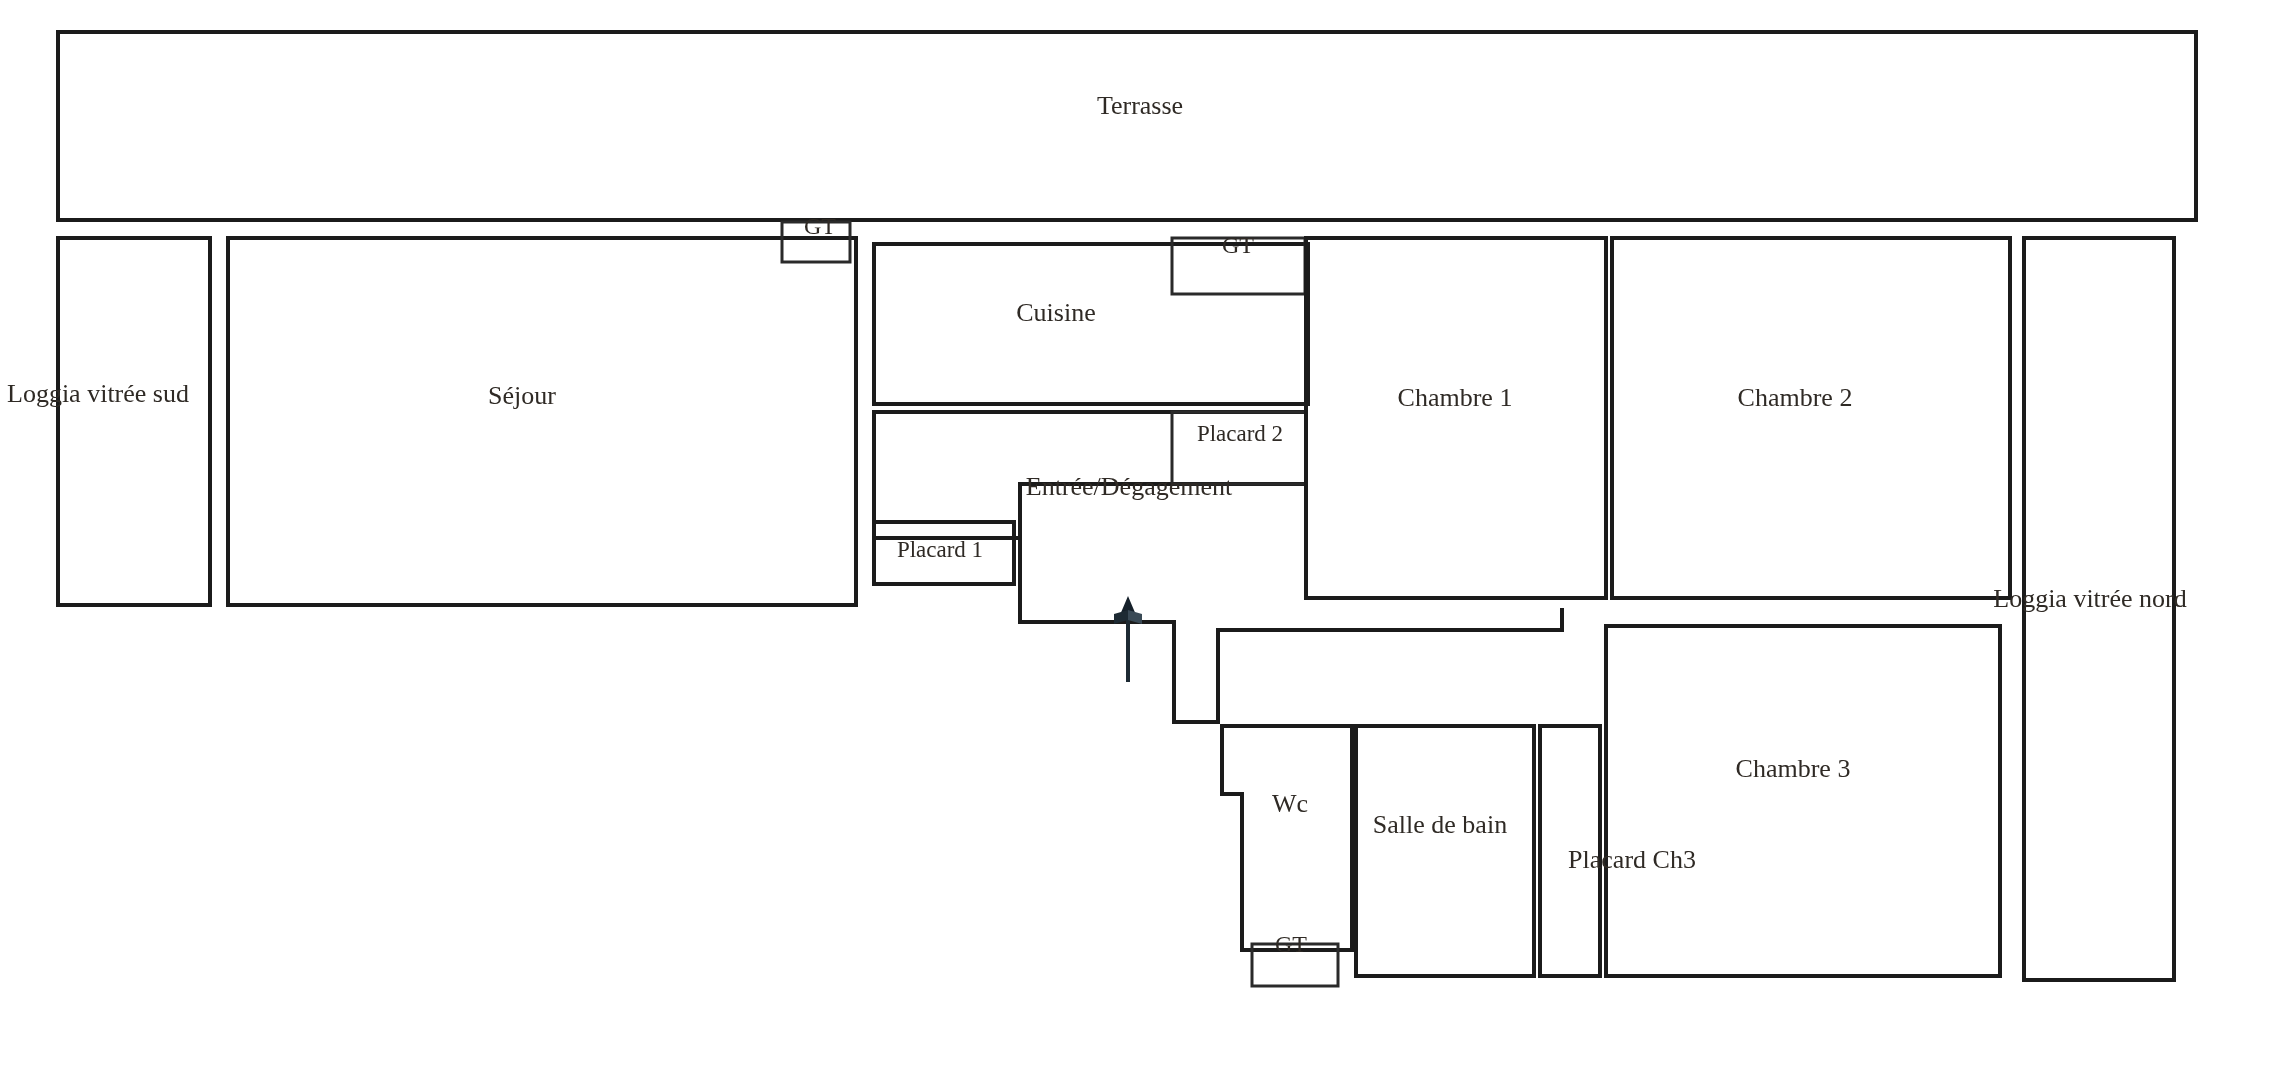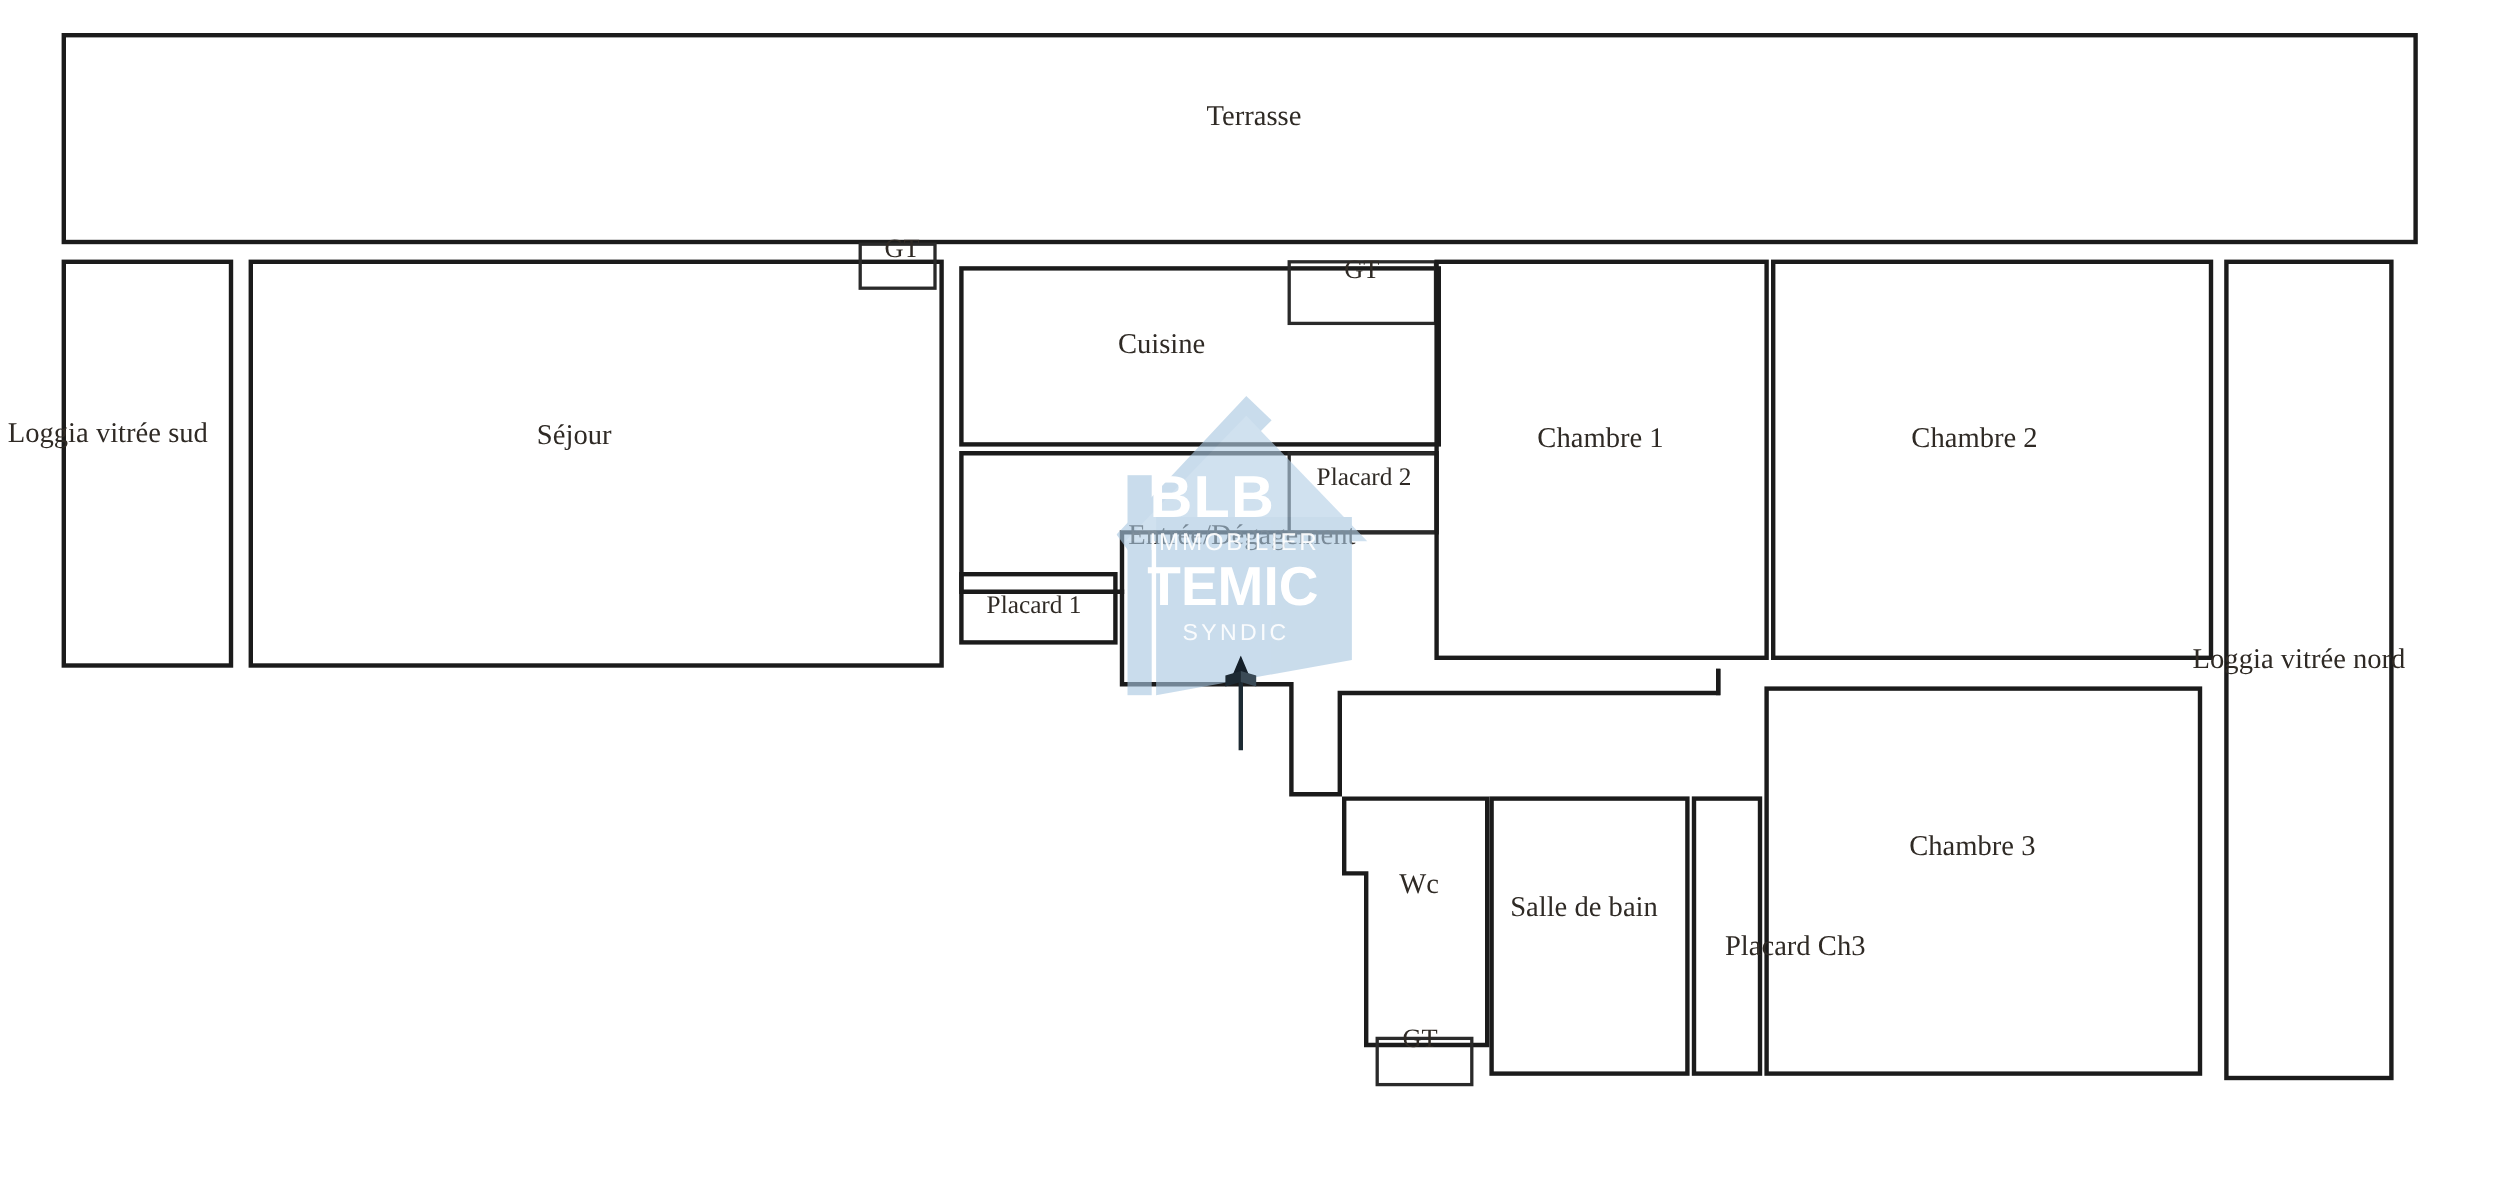--- a/index.html
+++ b/index.html
@@ -174,40 +174,20 @@
     <text class="room-label" x="1290" y="806">Wc</text>
 
     <text class="room-label" x="1440" y="827">Salle de bain</text>
 
     <text class="room-label" x="1632" y="862">Placard Ch3</text>
 
     <text class="room-label" x="2090" y="601">Loggia vitrée nord</text>
 
   </svg>
 
-  <div id="watermark" class="wm">
-    <svg viewBox="0 0 240 365">
-
-      <g opacity="0.62">
-
-        <polygon points="118,0 141,22 16,148 0,126" fill="#a9c7e0"></polygon>
-
-        <rect x="10" y="72" width="22" height="200" fill="#a9c7e0"></rect>
-
-        <polygon points="118,18 228,132 8,132" fill="#b4cfe6"></polygon>
-
-        <polygon points="36,110 214,110 214,240 36,272" fill="#a9c7e0"></polygon>
-      </g>
-
-      <text class="wm-text-blb" x="30" y="110">BLB</text>
-      <text class="wm-text-immobilier" x="30" y="140">IMMOBILIER</text>
-      <text class="wm-text-temic" x="28" y="190">TEMIC</text>
-      <text class="wm-text-syndic" x="60" y="222">SYNDIC</text>
-    </svg>
-  </div>
 
   <svg class="wm" style="left:1108px; top:596px; width:40px; height:90px;" viewBox="0 0 40 90">
     <line x1="20" y1="18" x2="20" y2="86" stroke="#1d2a33" stroke-width="4"></line>
     <polygon points="20,0 9,26 20,20 31,26" fill="#15202a"></polygon>
     <polygon points="6,18 20,14 20,24 6,28" fill="#1d2a33"></polygon>
     <polygon points="34,18 20,14 20,24 34,28" fill="#3a4a56"></polygon>
   </svg>
 
 </div>
 

